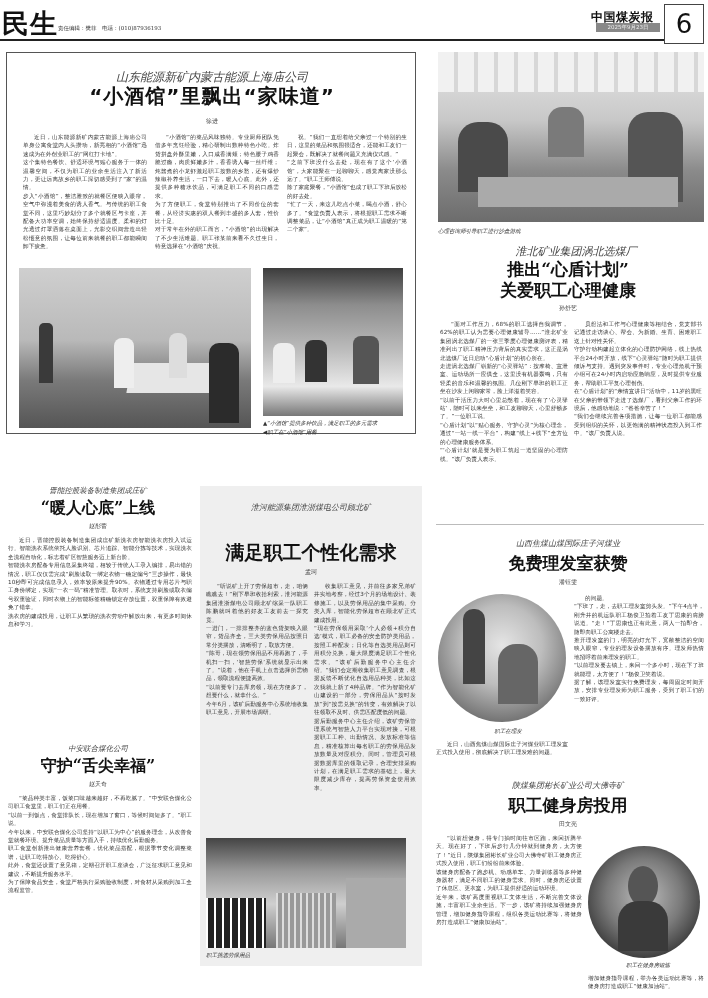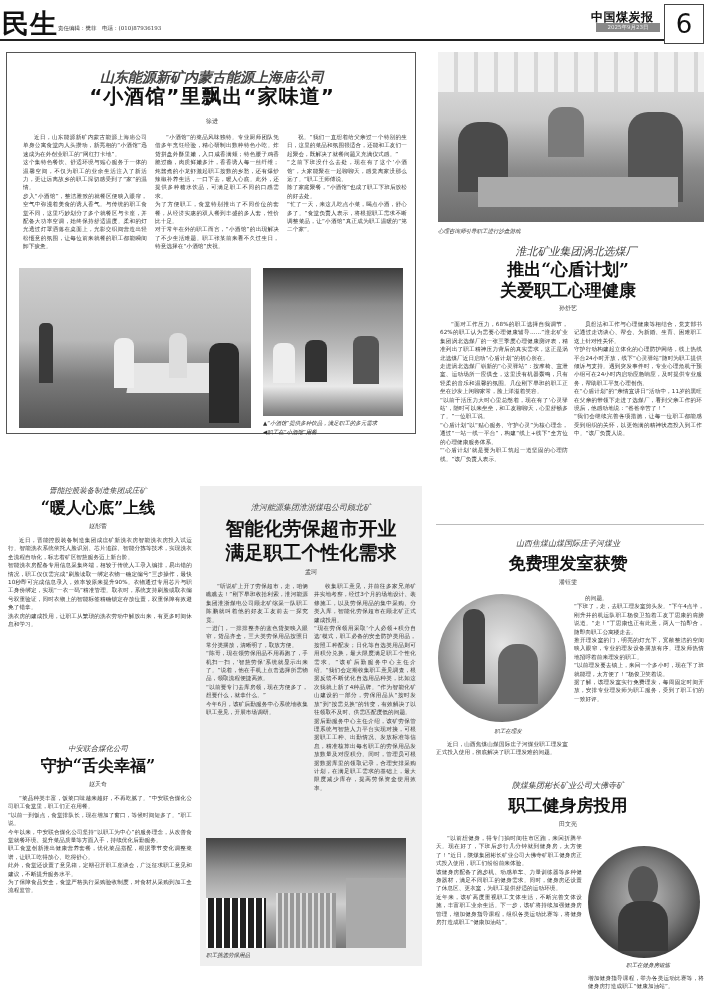--- a/index.html
+++ b/index.html
@@ -21,21 +21,21 @@
 <div class="abs" style="left:0;top:0;width:708px;height:44px;">
   <div class="abs" style="left:2px;top:6px;font-size:27px;font-weight:bold;letter-spacing:1px;font-family:'DejaVu Sans',sans-serif;">民生</div>
   <div class="abs" style="left:58px;top:25px;font-size:5.5px;color:#333;font-family:'DejaVu Serif',serif;">责任编辑：樊菲　电话：(010)87936193</div>
   <div class="abs" style="left:591px;top:9px;font-size:12px;font-weight:bold;font-family:'DejaVu Serif',serif;letter-spacing:0.5px;">中国煤炭报</div>
   <div class="abs" style="left:596px;top:23px;width:64px;height:9px;background:#888;color:#eee;font-size:5.5px;line-height:9px;text-align:center;">2025年9月23日</div>
   <div class="abs" style="left:664px;top:4px;width:40px;height:40px;border:1px solid #444;font-size:26px;line-height:38px;text-align:center;font-family:'DejaVu Sans',sans-serif;">6</div>
   <div class="rule" style="left:0;top:39px;width:664px;height:1.5px;"></div>
 </div>
 
 <div class="abs" style="left:6px;top:52px;width:410px;height:382px;border:1px solid #555;background:#fff;">
-  <div class="abs kicker" style="left:0;top:16px;width:410px;font-size:14px;font-weight:bold;">山东能源新矿内蒙古能源上海庙公司</div>
+  <div class="abs kicker" style="left:0;top:16px;width:410px;font-size:12px;">山东能源新矿内蒙古能源上海庙公司</div>
   <div class="abs head" style="left:0;top:30px;width:410px;font-size:20px;letter-spacing:1px;">“小酒馆”里飘出“家味道”</div>
   <div class="abs byline" style="left:0;top:64px;width:410px;">徐进</div>
   <div class="abs txt" style="left:16px;top:80px;width:124px;height:130px;white-space:pre-line;">近日，山东能源新矿内蒙古能源上海庙公司单身公寓食堂内人头攒动，新亮相的“小酒馆”迅速成为在外创业职工的“网红打卡地”。
 这个集特色餐饮、舒适环境与贴心服务于一体的温馨空间，不仅为职工的业余生活注入了新活力，更让远离故乡的职工深切感受到了“家”的温情。
 步入“小酒馆”，整洁雅致的就餐区便映入眼帘，空气中弥漫着美食的诱人香气。与传统的职工食堂不同，这里巧妙划分了多个就餐区与卡座，并配备大功率空调，始终保持舒适温度。柔和的灯光透过灯罩洒落在桌面上，光影交织间营造出轻松惬意的氛围，让每位前来就餐的职工都能瞬间卸下疲惫。</div>
   <div class="abs txt" style="left:148px;top:80px;width:124px;height:130px;white-space:pre-line;">“小酒馆”的菜品风味独特。专业厨师团队凭借多年烹饪经验，精心研制出数种特色小吃。炸货拼盘外酥里嫩，入口咸香满颊；特色腰子鸡香脆过瘾，肉质鲜嫩多汁，香香诱人每一丝纤维；炖酱煮的小龙虾激起职工按数的乡愁，还有爆炒辣椒补养生活，一口下去，暖人心底。此外，还提供多种糖水饮品，可满足职工不同的口感需求。
 为了方便职工，食堂特别推出了不同价位的套餐，从经济实惠的双人餐到丰盛的多人套，性价比十足。
 对于常年在外的职工而言，“小酒馆”的出现解决了不少生活难题。职工张某前来看不久过生日，特意选择在“小酒馆”庆祝。</div>
   <div class="abs txt" style="left:280px;top:80px;width:120px;height:130px;white-space:pre-line;">祝。“我们一直想着给父亲过一个特别的生日，这里的菜品和氛围很适合，还能和工友们一起聚会，既解决了就餐问题又充满仪式感。”
 “之前下班没什么去处，现在有了这个‘小酒馆’，大家能聚在一起聊聊天，感觉离家没那么远了。”职工王师傅说。
@@ -85,21 +85,20 @@
   <div class="abs kicker" style="left:0;top:4px;width:196px;font-size:7.5px;">晋能控股装备制造集团成庄矿</div>
   <div class="abs heads" style="left:0;top:16px;width:196px;font-size:16px;">“暖人心底”上线</div>
   <div class="abs byline" style="left:0;top:40px;width:196px;">赵彤蕾</div>
   <div class="abs txt" style="left:8px;top:54px;width:184px;height:190px;white-space:pre-line;">近日，晋能控股装备制造集团成庄矿新洗衣房智能洗衣房投入试运行。智能洗衣系统依托人脸识别、芯片追踪、智能分拣等技术，实现洗衣全流程自动化，标志着矿区智慧服务迈上新台阶。
 智能洗衣房配备专用信息采集终端，相较于传统人工录入编排，易出错的情况，职工仅仅需完成“刷脸读取一绑定衣物一确定编号”三步操作，最快10秒即可完成信息录入，效率较原来提升90%。衣物通过专用芯片与职工身份绑定，实现“一衣一码”精准管理。取衣时，系统支持刷脸或取衣编号双重验证，同时衣物上的智能标签精确锁定存放位置，双重保障有效避免了错拿。
 洗衣房的建成投用，让职工从繁琐的洗衣劳动中解放出来，有更多时间休息和学习。</div>
 </div>
 
 <div class="abs" style="left:200px;top:486px;width:222px;height:480px;background:#efefef;">
   <div class="abs kicker" style="left:0;top:16px;width:222px;font-size:8px;">淮河能源集团淮浙煤电公司顾北矿</div>
-  <div class="abs heads" style="left:0;top:30px;width:222px;font-size:19px;">智能化劳保超市开业</div>
   <div class="abs heads" style="left:0;top:54px;width:222px;font-size:19px;">满足职工个性化需求</div>
   <div class="abs byline" style="left:0;top:82px;width:222px;">孟珂</div>
   <div class="abs txt" style="left:6px;top:96px;width:102px;height:250px;white-space:pre-line;">“听说矿上开了劳保超市，走，咱俩瞧瞧去！”刚下早班收拾利索，淮河能源集团淮浙煤电公司顾北矿综采一队职工陈鹏就叫着他的好友工友前去一探究竟。
 一进门，一排排整齐的蓝色货架映入眼帘，货品齐全，三大类劳保用品按照日常分类摆放，清晰明了，取放方便。
 “陈哥，现在领劳保用品不用再跑了，手机扫一扫，‘智慧劳保’系统就显示出来了。”说着，他在手机上点击选择所需物品，领取流程便捷高效。
 “以前要专门去库房领，现在方便多了，想要什么，就拿什么。”
 今年6月，该矿后勤服务中心系统地收集职工意见，开展市场调研。</div>
   <div class="abs txt" style="left:114px;top:96px;width:102px;height:250px;white-space:pre-line;">收集职工意见，并前往多家兄弟矿井实地考察，经过3个月的场地设计、装修施工，以及劳保用品的集中采购、分类入库，智能化劳保超市在顾北矿正式建成投用。
 “现在劳保领用采取‘个人必领+积分自选’模式，职工必备的安全防护类用品，按照工种配发；日化等自选类用品则可用积分兑换，最大限度满足职工个性化需求。”该矿后勤服务中心主任介绍。“我们会定期收集职工意见调查，根据反馈不断优化自选用品种类，比如这次我就上新了4种品牌。”作为智能化矿山建设的一部分，劳保用品从“按时发放”到“按需兑换”的转变，有效解决了以往领取不及时、供需匹配度低的问题。
 据后勤服务中心主任介绍，该矿劳保管理系统与智慧人力平台实现对接，可根据职工工种、出勤情况、发放标准等信息，精准核算出每名职工的劳保用品发放数量及对应积分。同时，管理员可根据数据库里的领取记录，合理安排采购计划，在满足职工需求的基础上，最大限度减少库存，提高劳保资金使用效率。</div>

